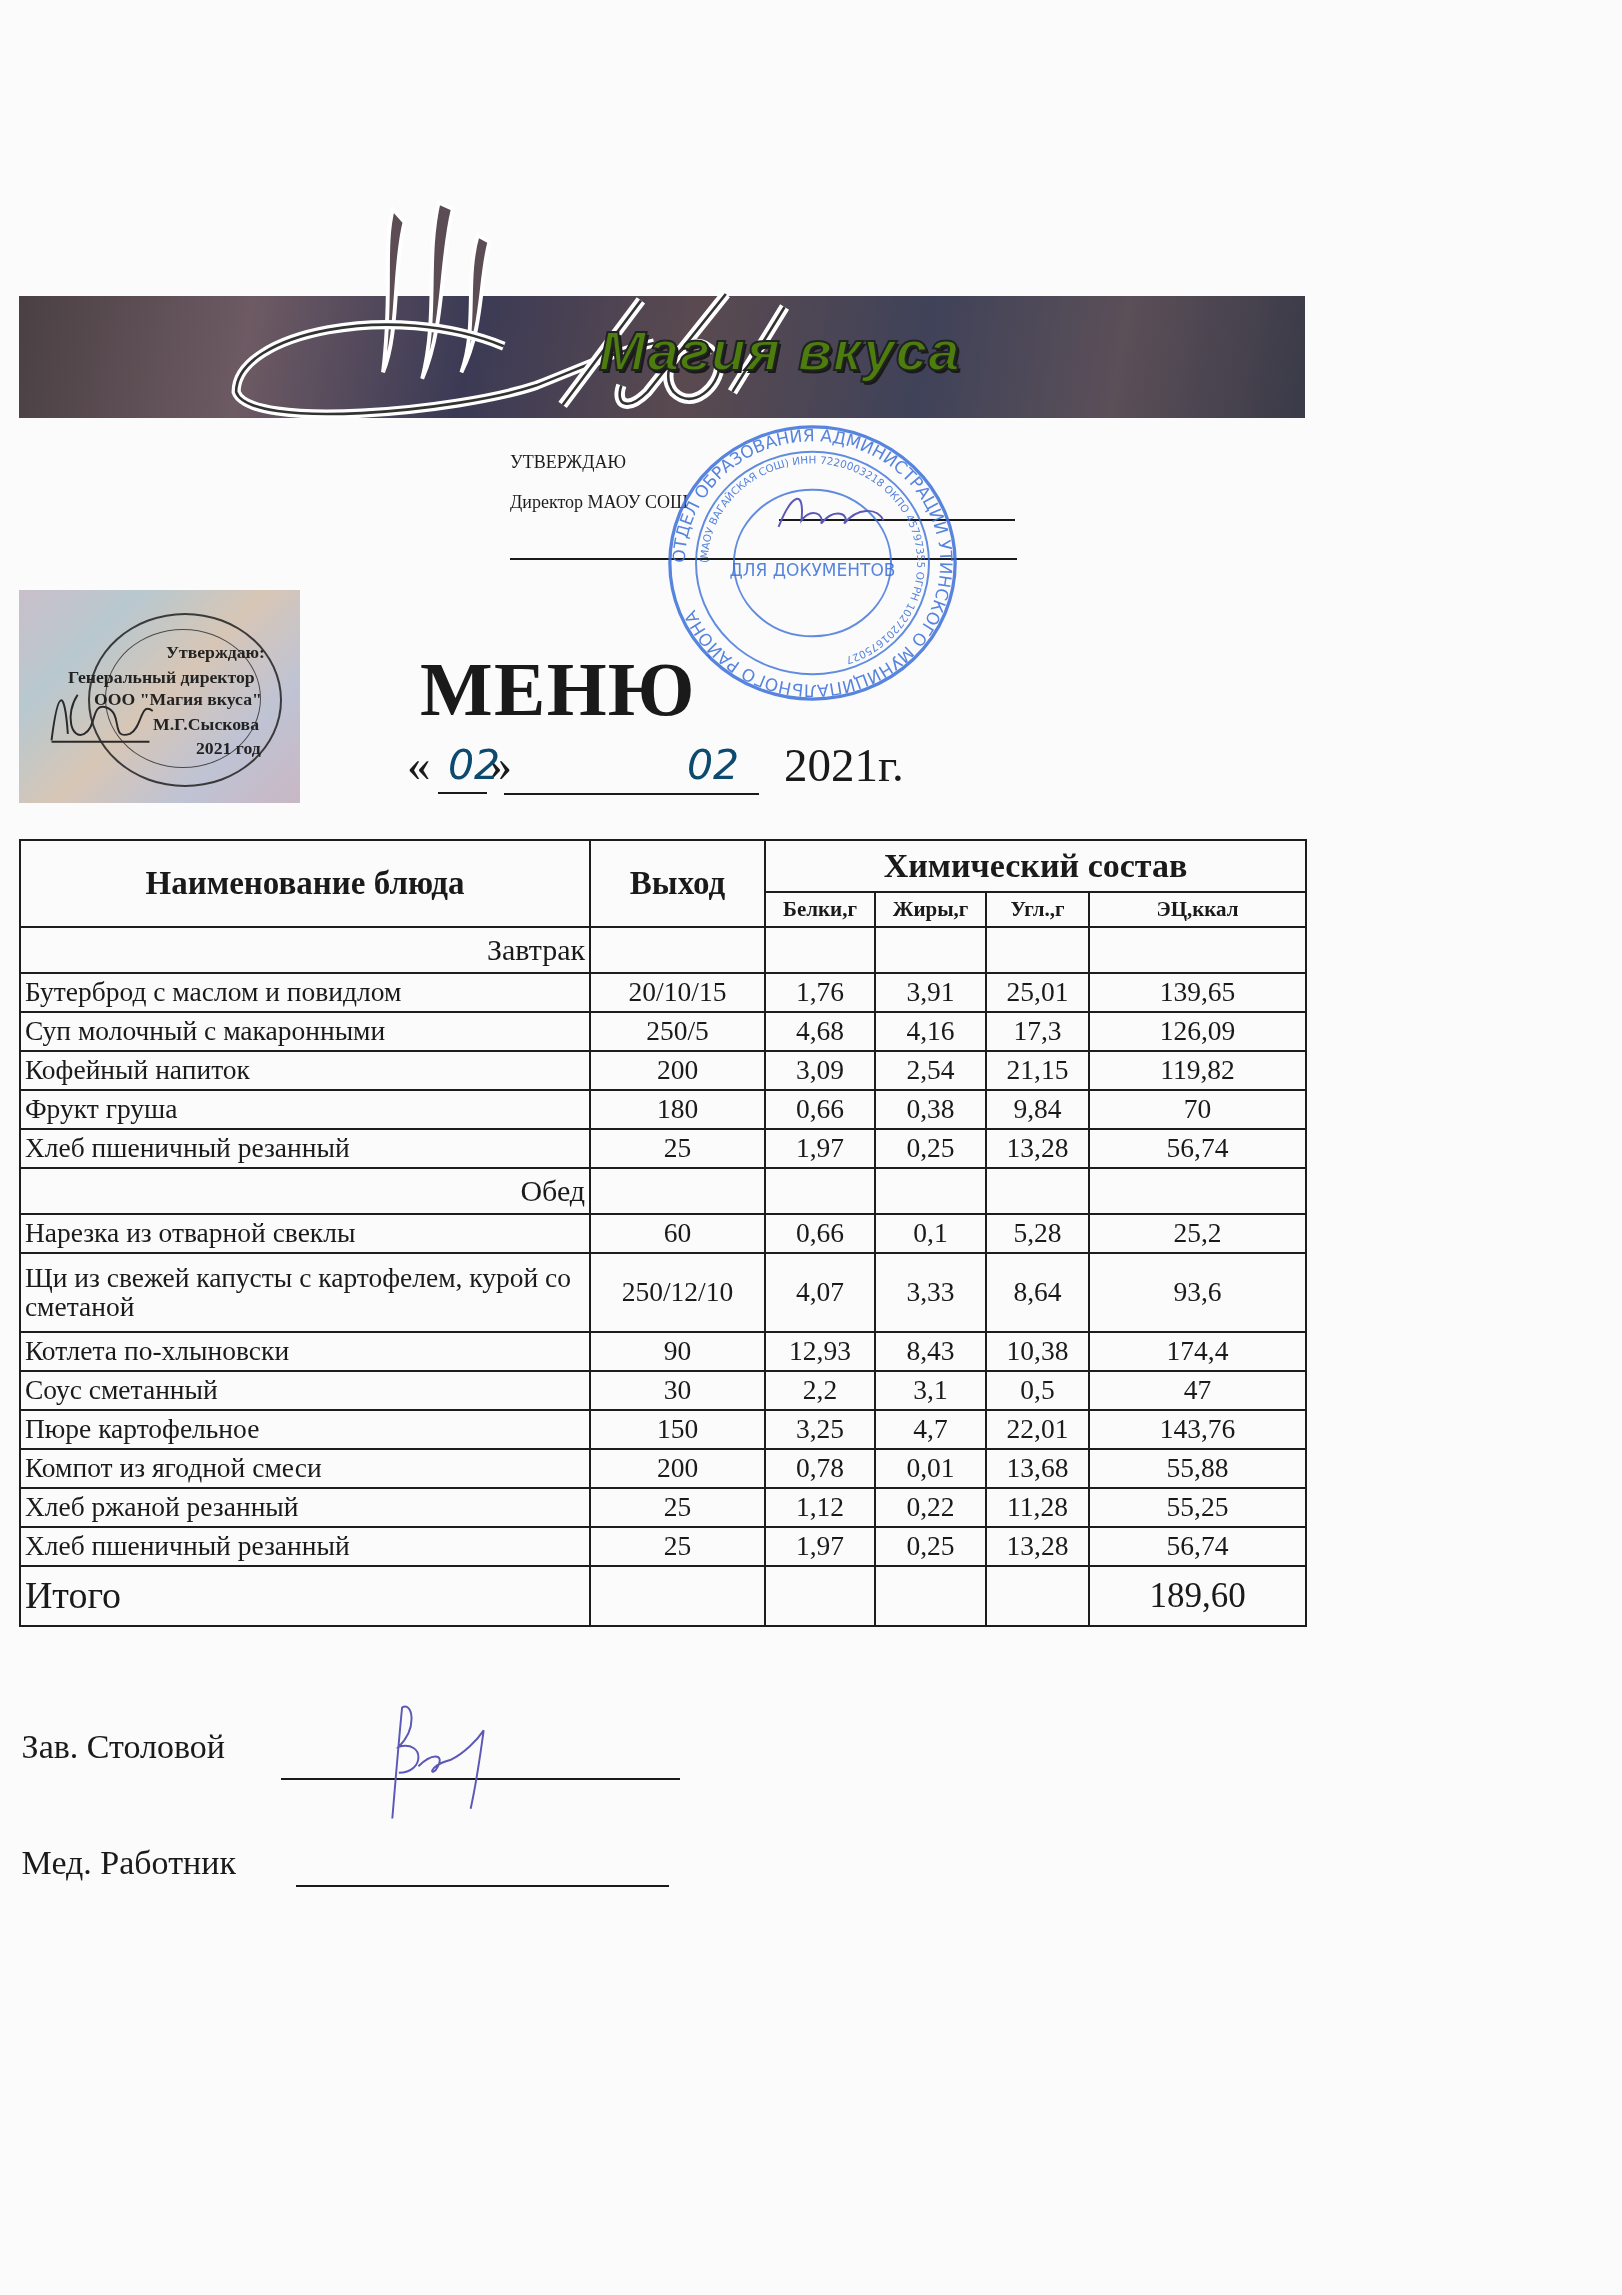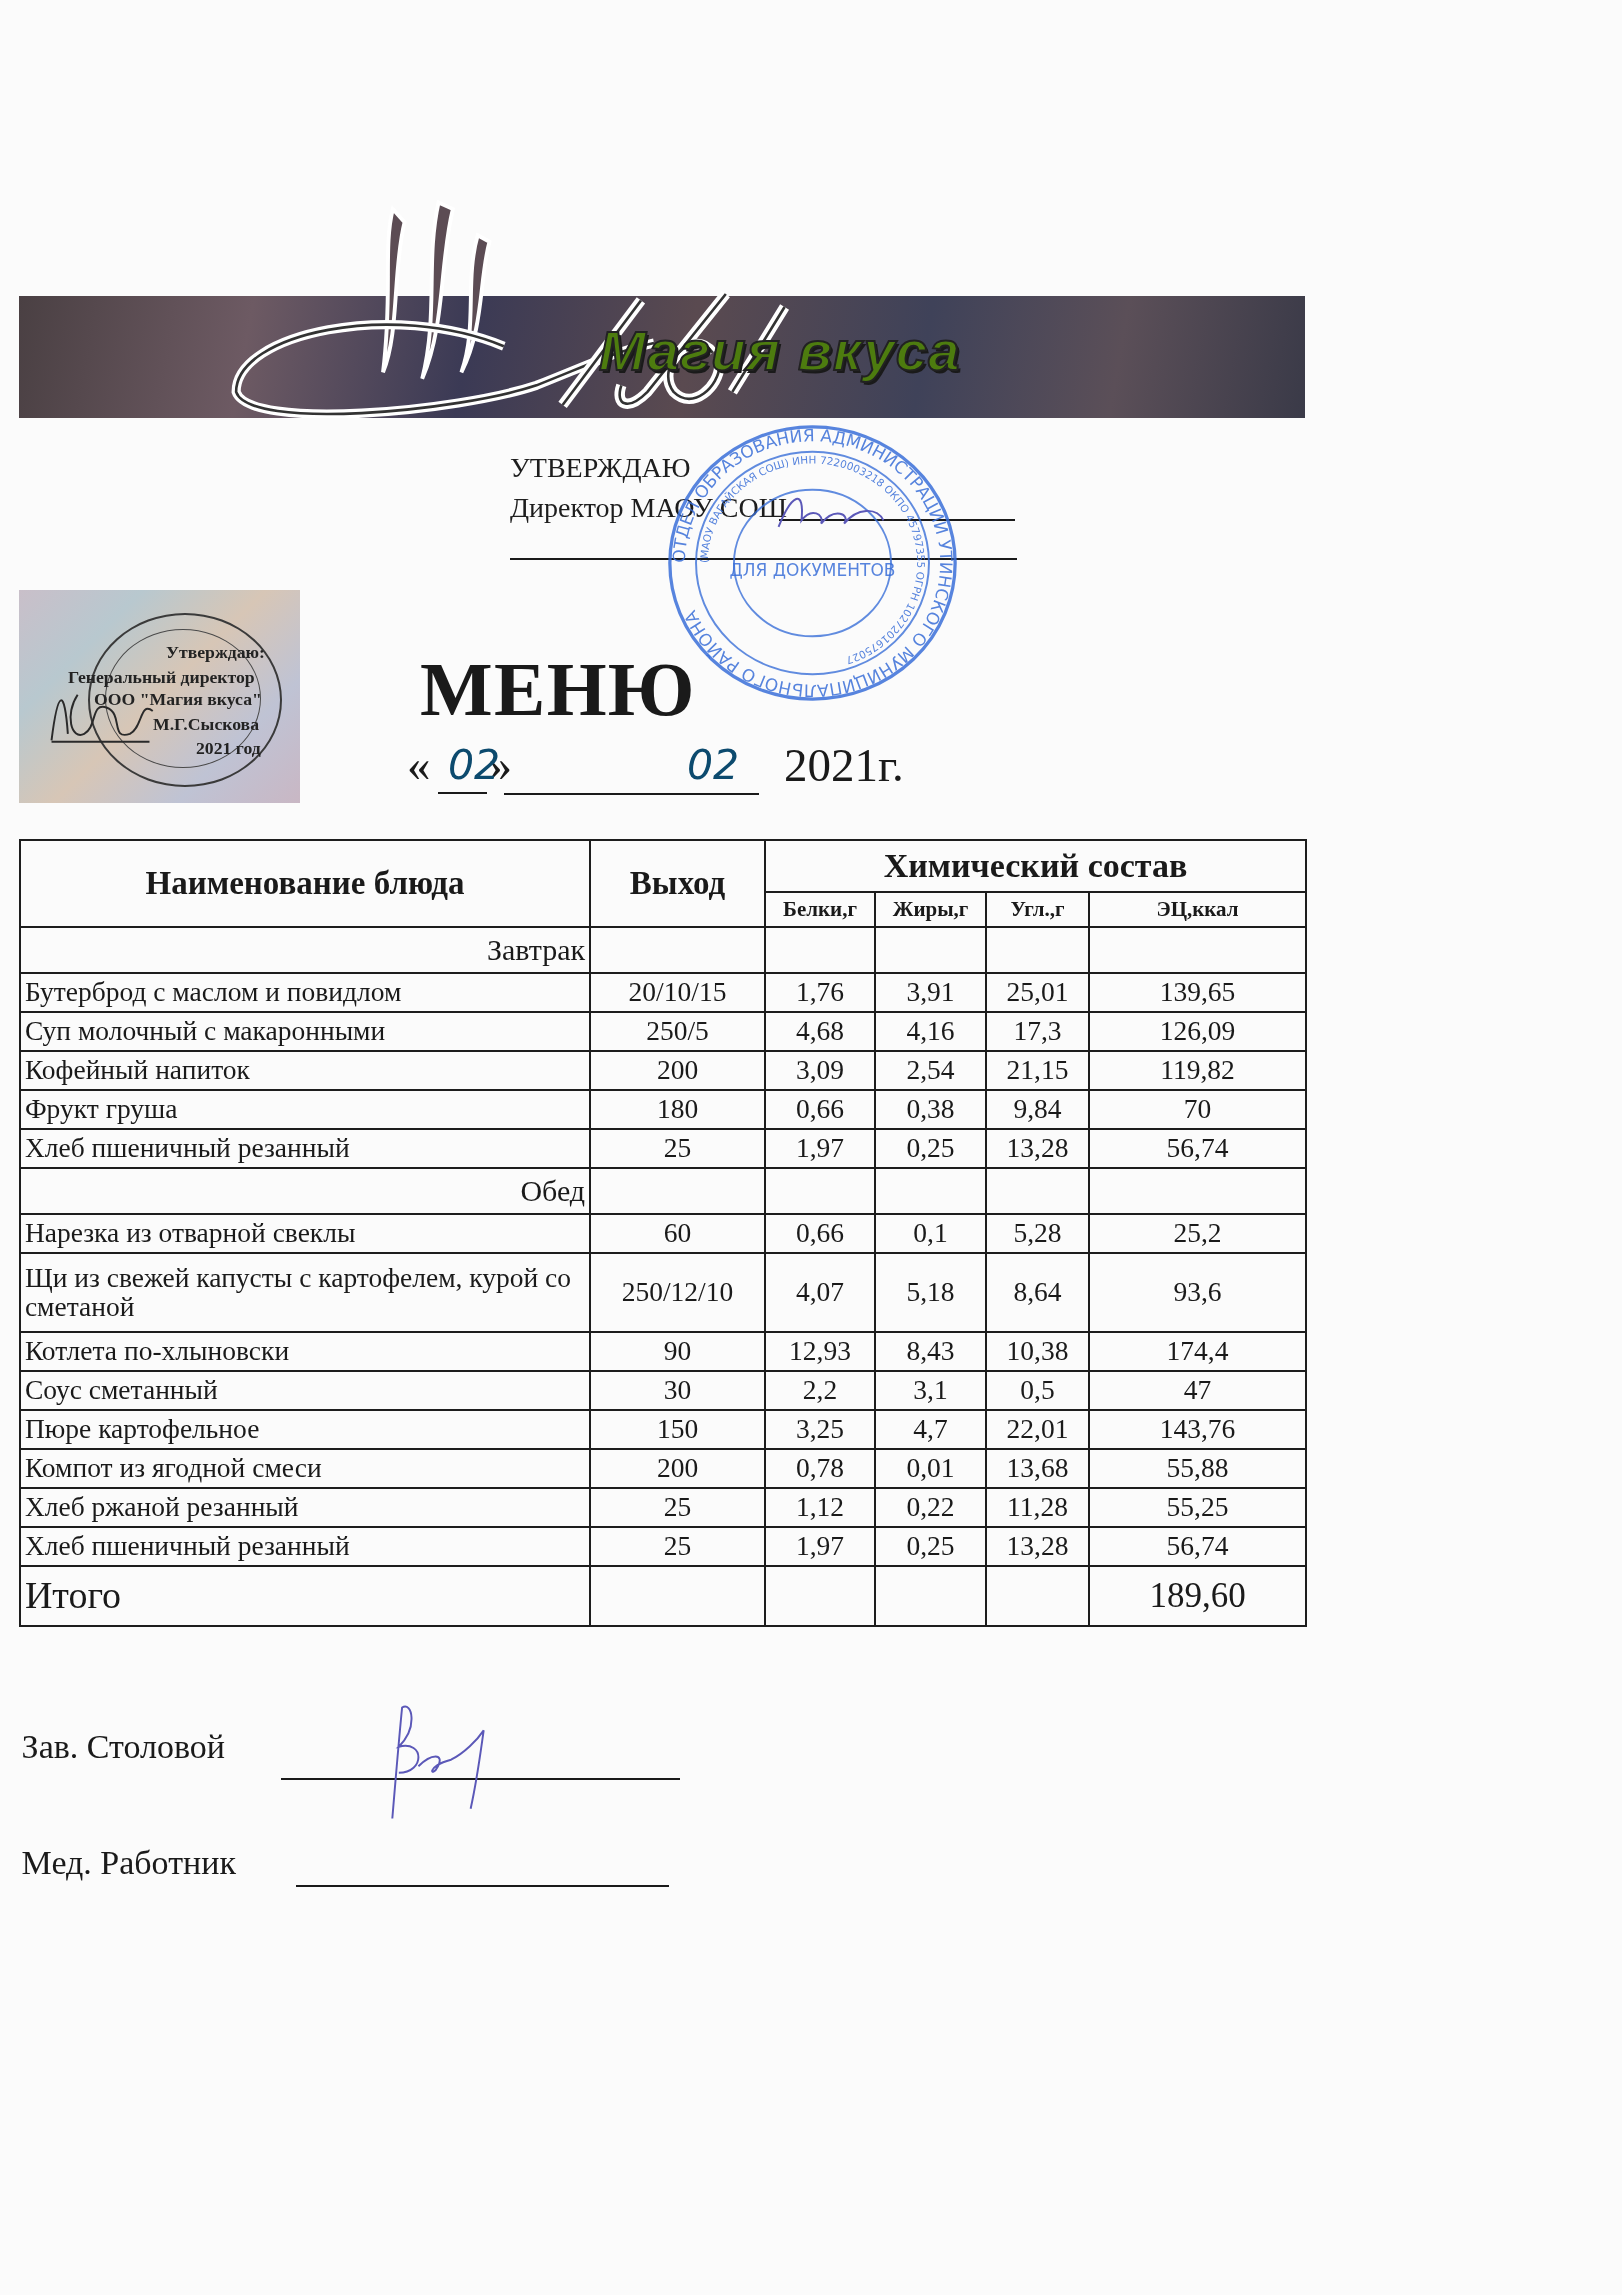--- a/index.html
+++ b/index.html
@@ -18,21 +18,21 @@
   }
   #logo-swirl { left: 196px; top: 196px; width: 916px; height: 222px; }
   #brand-name {
     left: 599px; top: 318px; font-family: "Liberation Sans", sans-serif;
     font-weight: bold; font-style: italic; font-size: 56px; color: #4d7c0f;
     letter-spacing: 1.3px; -webkit-text-stroke: 2px #222;
     text-shadow: 2.6px 2.6px 0 #1a1a1a;
   }
 
   
-  .approve-text { font-size: 28px; color: #1d1d1d; }
+  .approve-text { font-size: 18px; color: #1d1d1d; }
   #approve-title { left: 510px; top: 452px; }
   #approve-director { left: 510px; top: 492px; }
   .line { background: #1a1a1a; height: 2px; }
   #director-line-1 { left: 779px; top: 519px; width: 236px; }
   #director-line-2 { left: 510px; top: 558px; width: 507px; }
 
   
   #school-stamp { left: 662px; top: 419px; width: 301px; height: 288px; }
   #director-signature { left: 772px; top: 481px; width: 118px; height: 59px; }
 
@@ -246,21 +246,21 @@
         <td class="num">60</td>
         <td class="num">0,66</td>
         <td class="num">0,1</td>
         <td class="num">5,28</td>
         <td class="num">25,2</td>
       </tr>
       <tr class="tall">
         <td class="name">Щи из свежей капусты с картофелем, курой  со сметаной</td>
         <td class="num">250/12/10</td>
         <td class="num">4,07</td>
-        <td class="num">5,18</td>
+        <td class="num">3,33</td>
         <td class="num">8,64</td>
         <td class="num">93,6</td>
       </tr>
       <tr>
         <td class="name">Котлета по-хлыновски</td>
         <td class="num">90</td>
         <td class="num">12,93</td>
         <td class="num">8,43</td>
         <td class="num">10,38</td>
         <td class="num">174,4</td>

